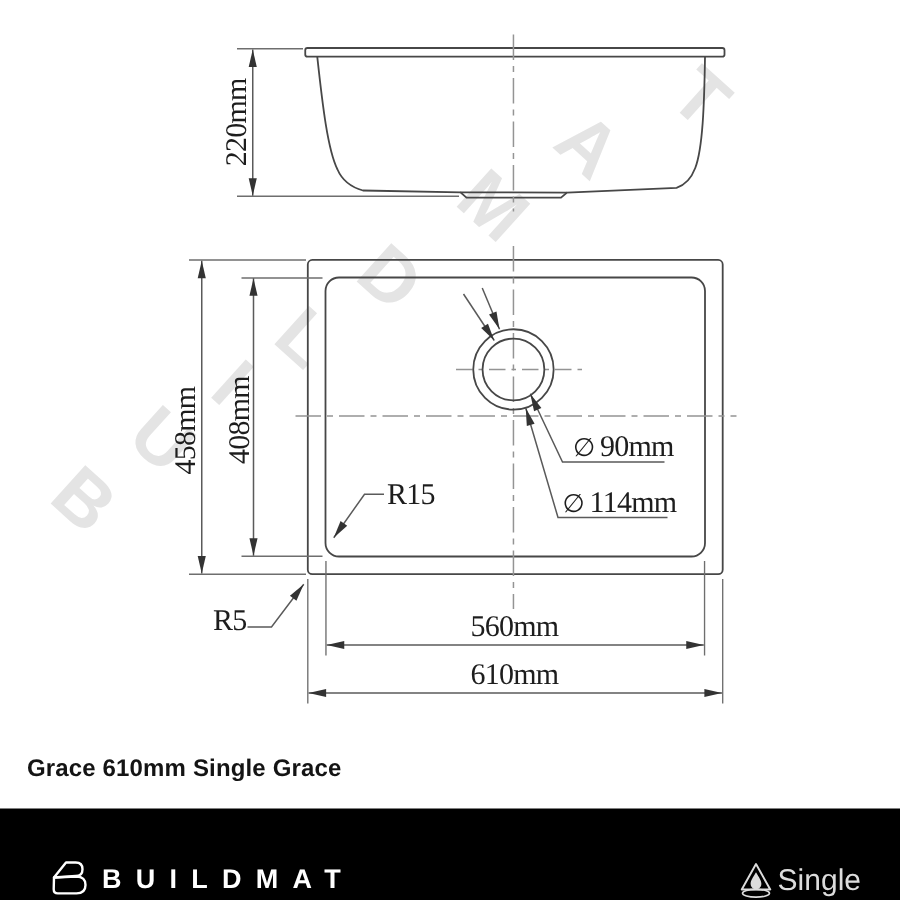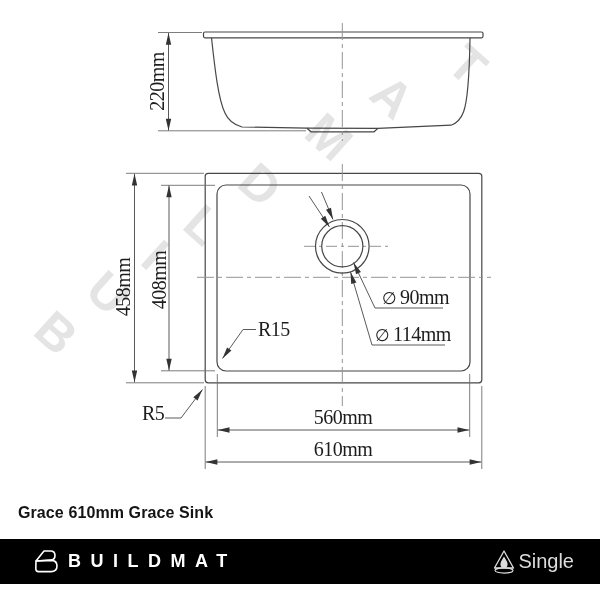--- a/index.html
+++ b/index.html
@@ -34,22 +34,22 @@
     fill:#1d1d1d;letter-spacing:-0.5px;
   }
   .diasym{font-family:"DejaVu Sans",sans-serif;font-size:17px;fill:#1d1d1d;}
   
   .caption{
     position:absolute;left:18px;top:504px;z-index:3;
     font-size:16px;font-weight:600;color:#141414;letter-spacing:0.1px;
   }
   
   .footer{
-    position:absolute;left:0;top:539px;width:600px;height:45px;background:#000000;
-    z-index:4;display:flex;align-items:center;justify-content:space-between;
+    position:absolute;left:0;top:539px;width:600px;height:61px;background:#000000;
+    z-index:4;display:flex;align-items:flex-end;justify-content:space-between;
   }
   .brand{display:flex;align-items:center;margin-left:30px;}
   .brand-word{
     color:#ffffff;font-weight:bold;font-size:18px;letter-spacing:9.5px;
     margin-left:8px;white-space:nowrap;
   }
   .partner{display:flex;align-items:center;margin-right:26px;}
   .partner-word{color:#dcdcdc;font-size:20px;margin-left:3px;}
 </style>
 </head>
@@ -127,21 +127,21 @@
     <path class="thin" d="M217.8,430 H469.2" marker-start="url(#ah)" marker-end="url(#ah)"></path>
     <text class="dimtext" x="343" y="424" text-anchor="middle">560mm</text>
 
     <path class="ext" d="M205.2,386 V469"></path>
     <path class="ext" d="M481.8,386 V469"></path>
     <path class="thin" d="M205.7,462 H481.3" marker-start="url(#ah)" marker-end="url(#ah)"></path>
     <text class="dimtext" x="343" y="456" text-anchor="middle">610mm</text>
   </g>
 </svg>
 
-<div class="caption">Grace 610mm Grace Sink</div>
+<div class="caption">Grace 610mm Single Grace</div>
 
 <div class="footer">
   <div class="brand">
     <svg width="30" height="28" viewBox="0 0 30 28">
       <path d="M6,13 L14,3 H20.5 Q25,3 25,7.5 Q25,12 20.5,12 L6,13 Z" fill="none" stroke="#ffffff" stroke-width="1.6" stroke-linejoin="round"></path>
       <path d="M6,13 L21,12.4 Q27,12.4 27,18 Q27,23.6 21,23.6 H8.5 Q5.8,23.6 5.8,20.8 L6,13 Z" fill="none" stroke="#ffffff" stroke-width="1.6" stroke-linejoin="round"></path>
     </svg>
     <span class="brand-word">BUILDMAT</span>
   </div>
   <div class="partner">

